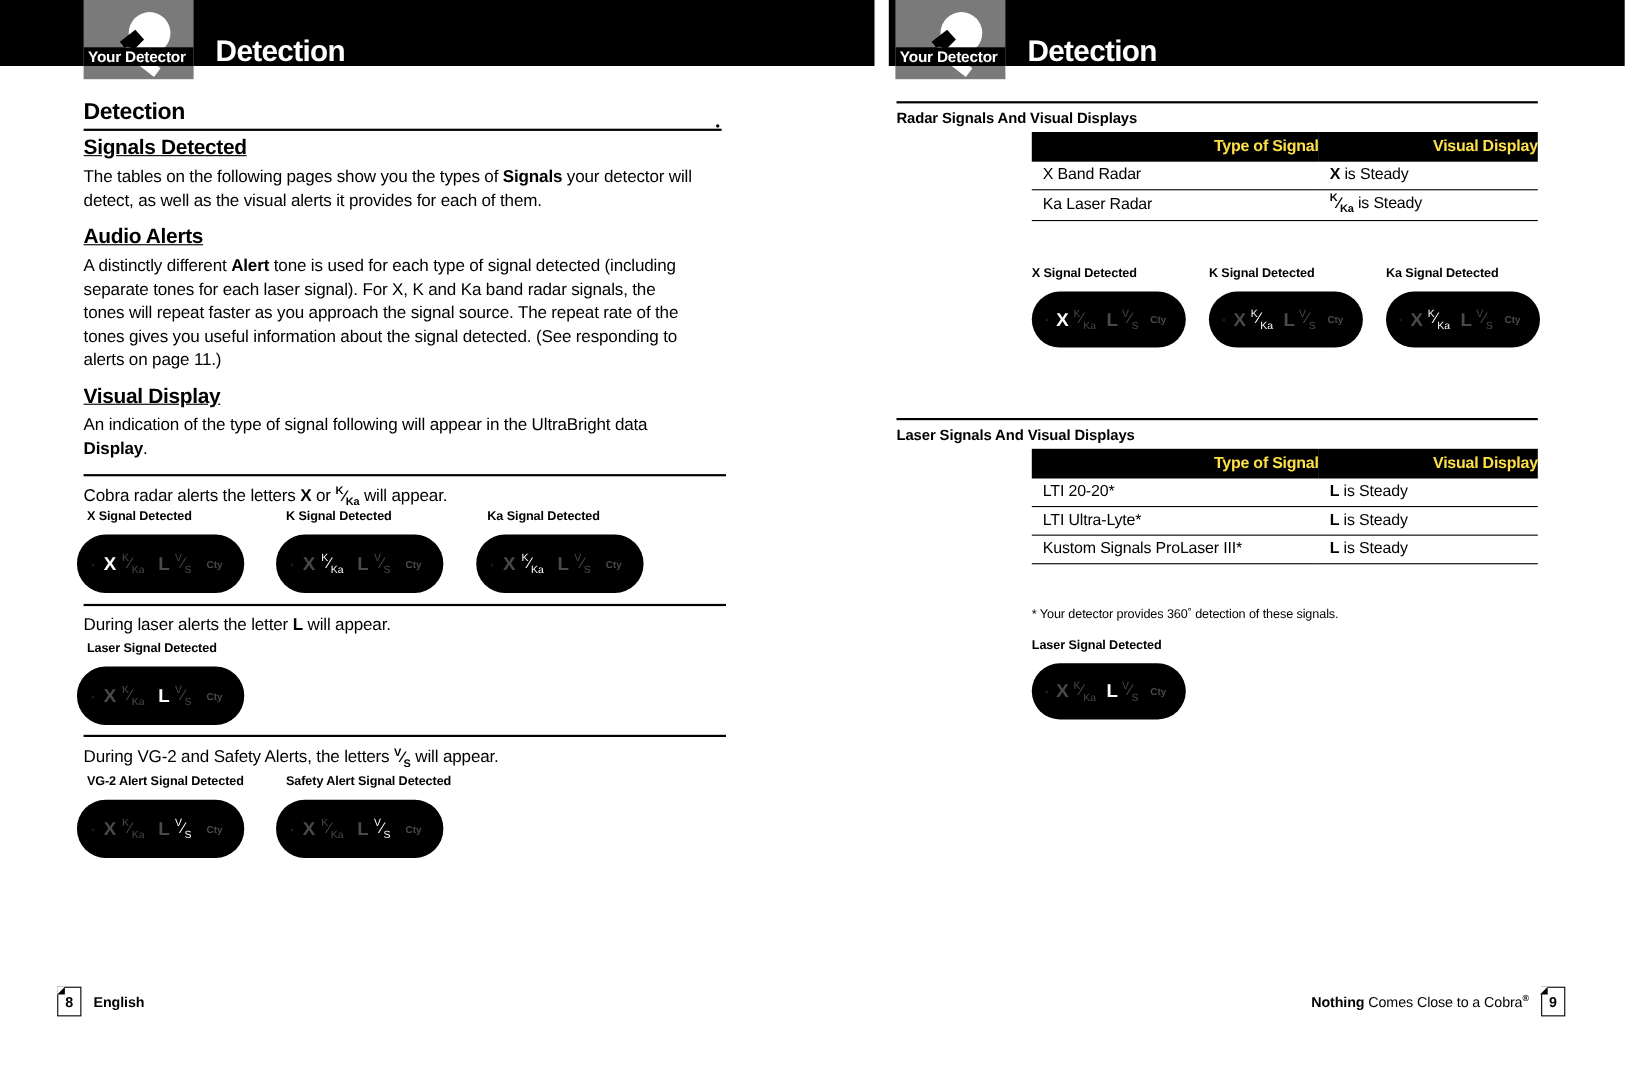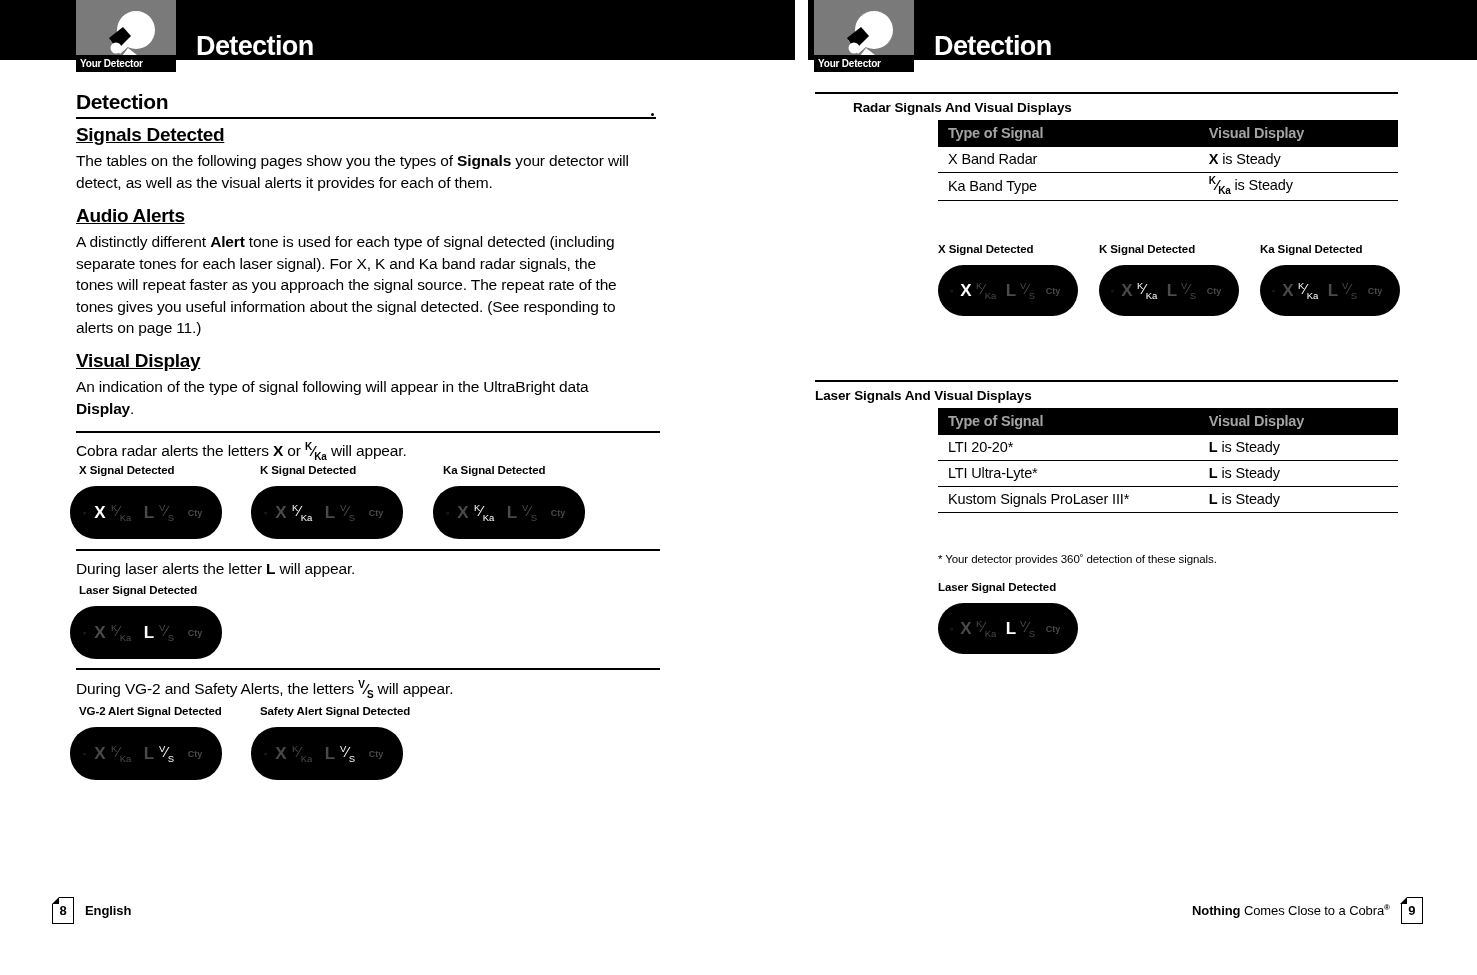--- a/index.html
+++ b/index.html
@@ -11,22 +11,22 @@
   .spread{position:absolute;inset:0;}
 
   
   .hdr-bar{position:absolute;top:0;height:60px;background:#000;}
   .hdr-bar.left{left:0;width:795px;}
   .hdr-bar.right{left:808px;width:669px;}
 
   .tab{position:absolute;top:0;width:100px;height:72px;background:#7a7a7a;overflow:hidden;}
   .tab .icon-wrap{position:absolute;left:0;top:0;width:100px;height:72px;}
   .tab .tab-label{
-    position:absolute;left:0;bottom:0;width:100px;height:17px;background:#000;
-    color:#fff;font-size:10px;font-weight:bold;line-height:17px;
+    position:absolute;left:0;bottom:12px;width:100px;height:17px;background:#000;
+    color:#fff;font-size:14px;font-weight:bold;line-height:17px;
     text-align:left;padding-left:4px;box-sizing:border-box;letter-spacing:-.2px;
   }
   .hdr-title{
     position:absolute;top:33px;color:#fff;font-size:27px;font-weight:bold;
     letter-spacing:-.6px;line-height:1;
   }
 
   
   .page{position:absolute;top:0;}
   .page.left{left:0;width:795px;}
@@ -64,21 +64,21 @@
 
   
   .kka{display:inline-block;font-weight:bold;font-size:11px;line-height:1;white-space:nowrap;}
   .kka .n{font-size:10px;vertical-align:super;position:relative;top:-1px;}
   .kka .s{font-size:14px;}
   .kka .d{font-size:10px;vertical-align:sub;position:relative;top:1px;}
 
   
   .tbl{width:100%;border-collapse:collapse;table-layout:fixed;}
   .tbl th{
-    background:#000;color:#a3a3a3;text-align:left;font-size:14.5px;font-weight:bold;
+    background:#000;color:#fde047;text-align:right;font-size:14.5px;font-weight:bold;
     padding:5px 0 6px 10px;letter-spacing:-.2px;
   }
   .tbl td{
     font-size:14.5px;padding:4px 0 5px 10px;border-bottom:1.5px solid #000;
     letter-spacing:-.15px;
   }
   .tbl td b{font-weight:bold;}
   .foot-note{font-size:11.5px;letter-spacing:-.1px;}
 
   
@@ -228,36 +228,36 @@
 
     <div style="position:absolute;left:52px;top:897px;display:flex;align-items:center;gap:11px;">
       <div class="pgicon">8</div>
       <div class="foot-txt">English</div>
     </div>
   </div>
 
   <div class="page right">
 
     <div class="rule-thin" style="position:absolute;left:7px;top:92px;width:583px;"></div>
-    <div class="h3" style="position:absolute;left:7px;top:100px;margin-left:38px;">Radar Signals And Visual Displays</div>
+    <div class="h3" style="position:absolute;left:7px;top:100px;">Radar Signals And Visual Displays</div>
 
     <table class="tbl" style="position:absolute;left:130px;top:120px;width:460px;">
       <thead>
         <tr>
           <th style="width:57%;">Type of Signal</th>
           <th style="width:43%;">Visual Display</th>
         </tr>
       </thead>
       <tbody>
         <tr>
           <td>X Band Radar</td>
           <td><b>X</b><span> is Steady</span></td>
         </tr>
         <tr>
-          <td>Ka Band Type</td>
+          <td>Ka Laser Radar</td>
           <td><span class="kka"><span class="n">K</span><span class="s">⁄</span><span class="d">Ka</span></span><span> is Steady</span></td>
         </tr>
       </tbody>
     </table>
 
     <div style="position:absolute;left:130px;top:243px;" class="cap">X Signal Detected</div>
     <div class="disp" style="position:absolute;left:130px;top:265px;width:140px;height:51px;padding:0 8px;">
       <span class="seg spk" style="width:10px;">◦</span>
       <span class="seg big on" style="width:20px;">X</span>
       <span class="seg frac" style="width:26px;"><span class="num">K</span><span class="sl">⁄</span><span class="den">Ka</span></span>

